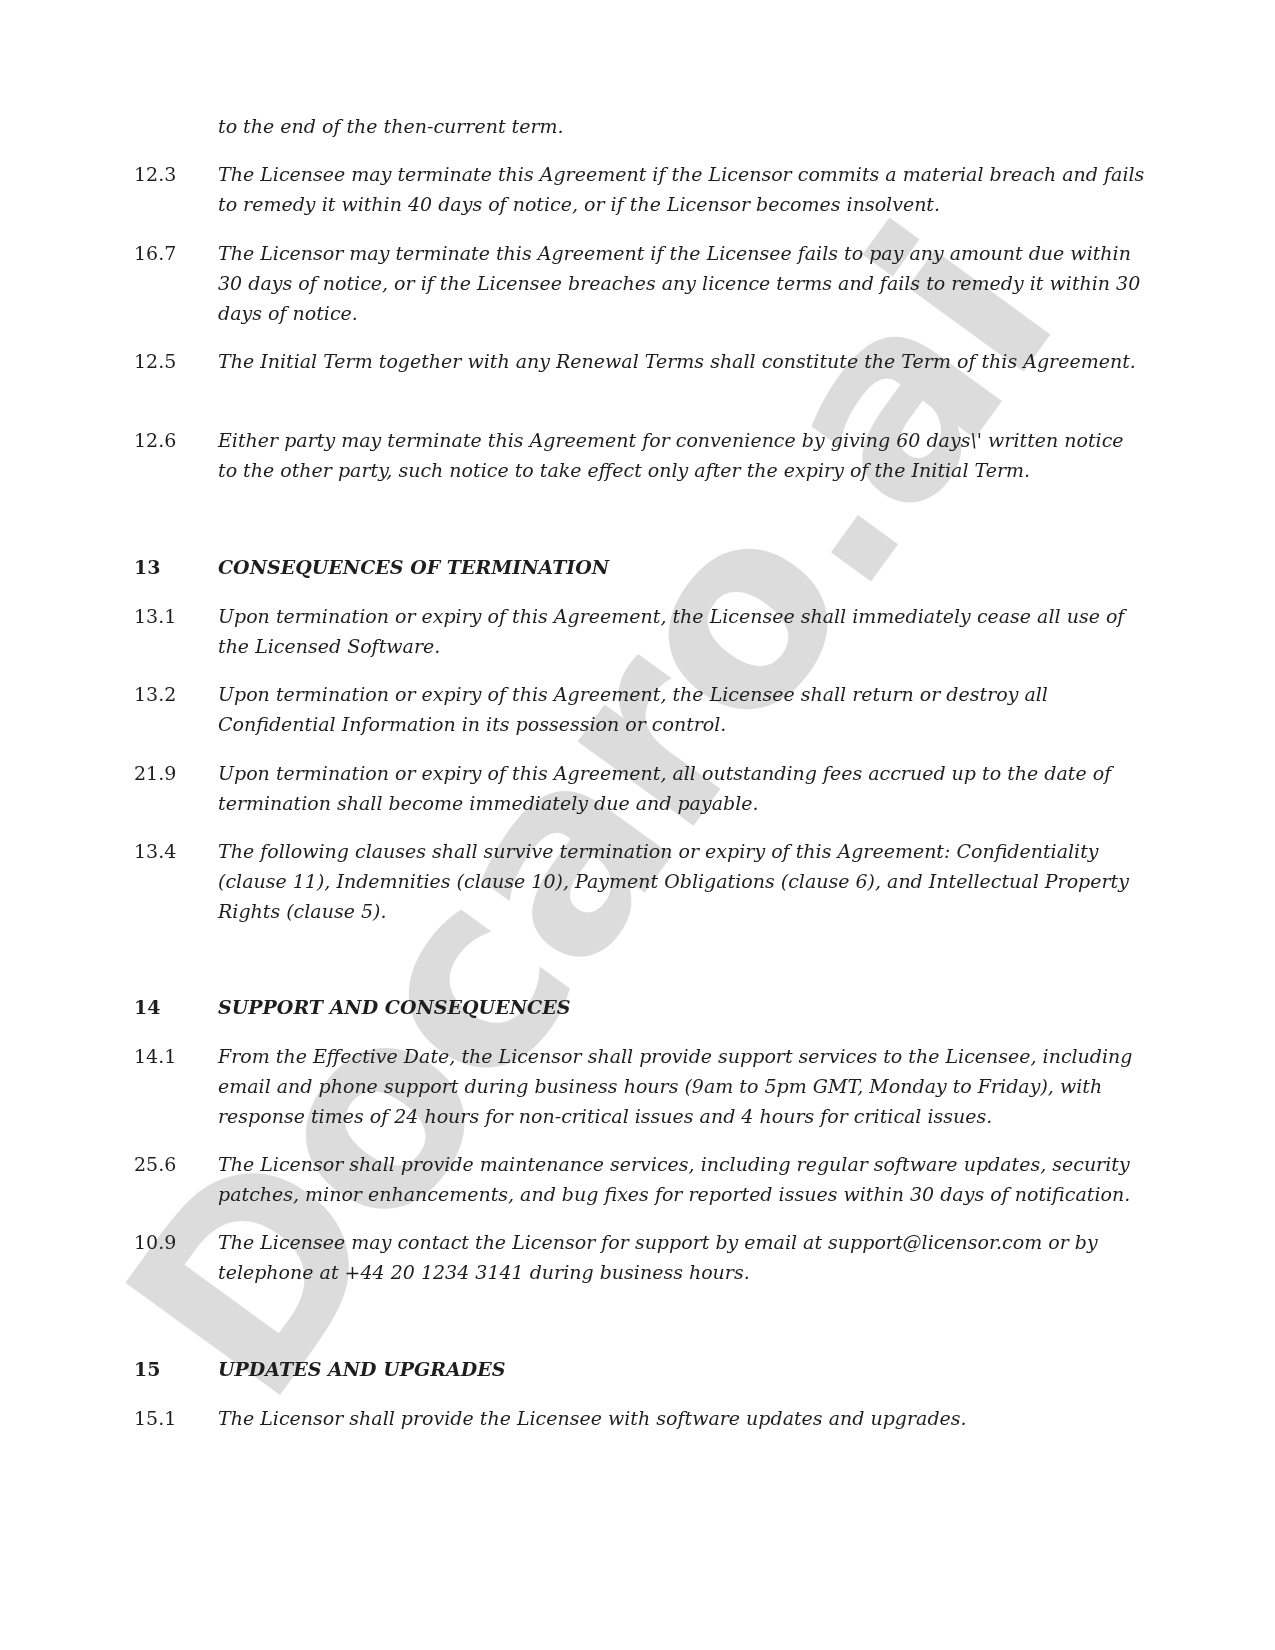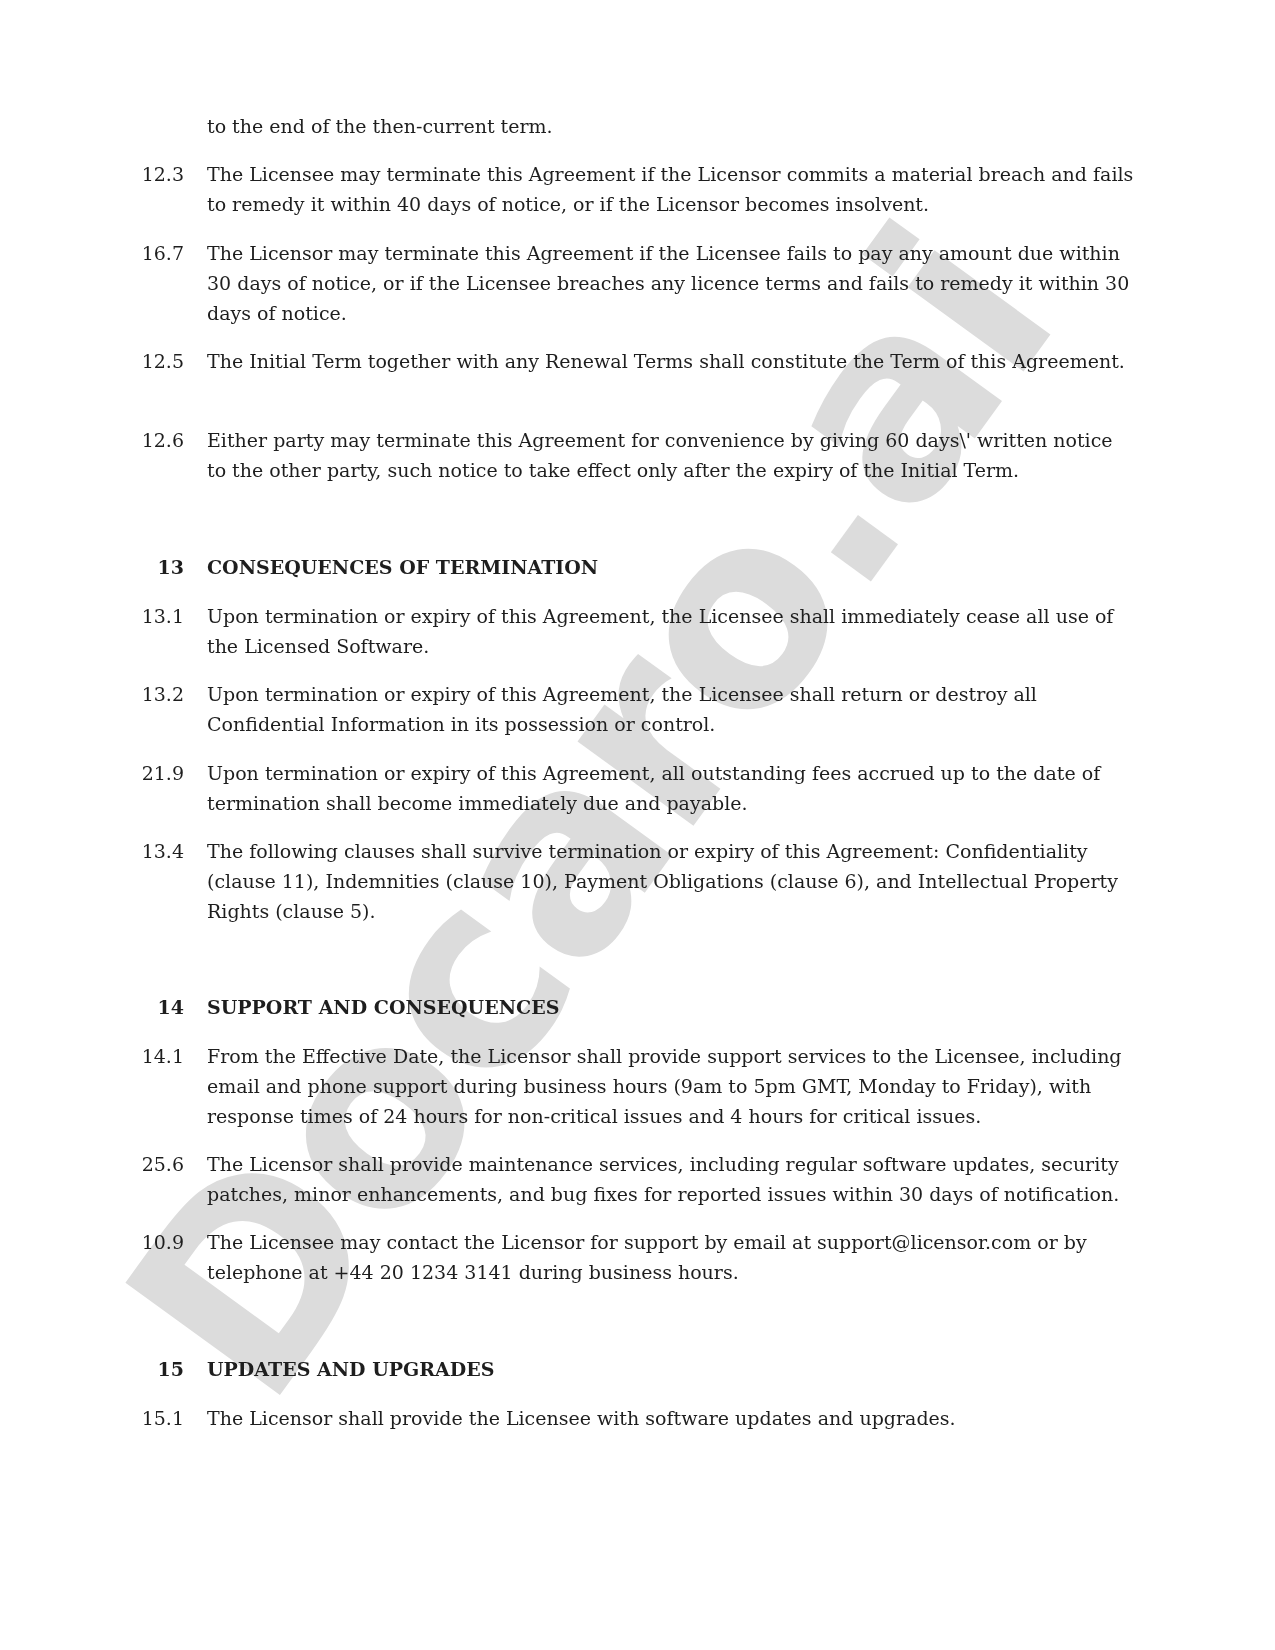--- a/index.html
+++ b/index.html
@@ -20,23 +20,23 @@
     line-height: 1;
   }
   .content {
     position: absolute; left: 0; top: 0; width: 1275px; z-index: 1;
     font-family: "DejaVu Serif", serif;
     color: #1e1e1e;
     font-size: 19px;
     line-height: 30px;
   }
   .row { position: absolute; left: 0; width: 1275px; }
-  .num { position: absolute; width: 50px; text-align: right; left: 134px; }
+  .num { position: absolute; width: 50px; left: 134px; }
   .num.sec { left: 134px; width: 50px; }
-  .text { position: absolute; left: 207px; width: 930px; }
+  .text { position: absolute; left: 218px; width: 930px; font-style: italic; }
   .heading { font-weight: bold; }
 </style>
 </head>
 <body>
 
 <div class="page">
   <div class="watermark">Docaro.ai</div>
 
   <div class="content">
 

